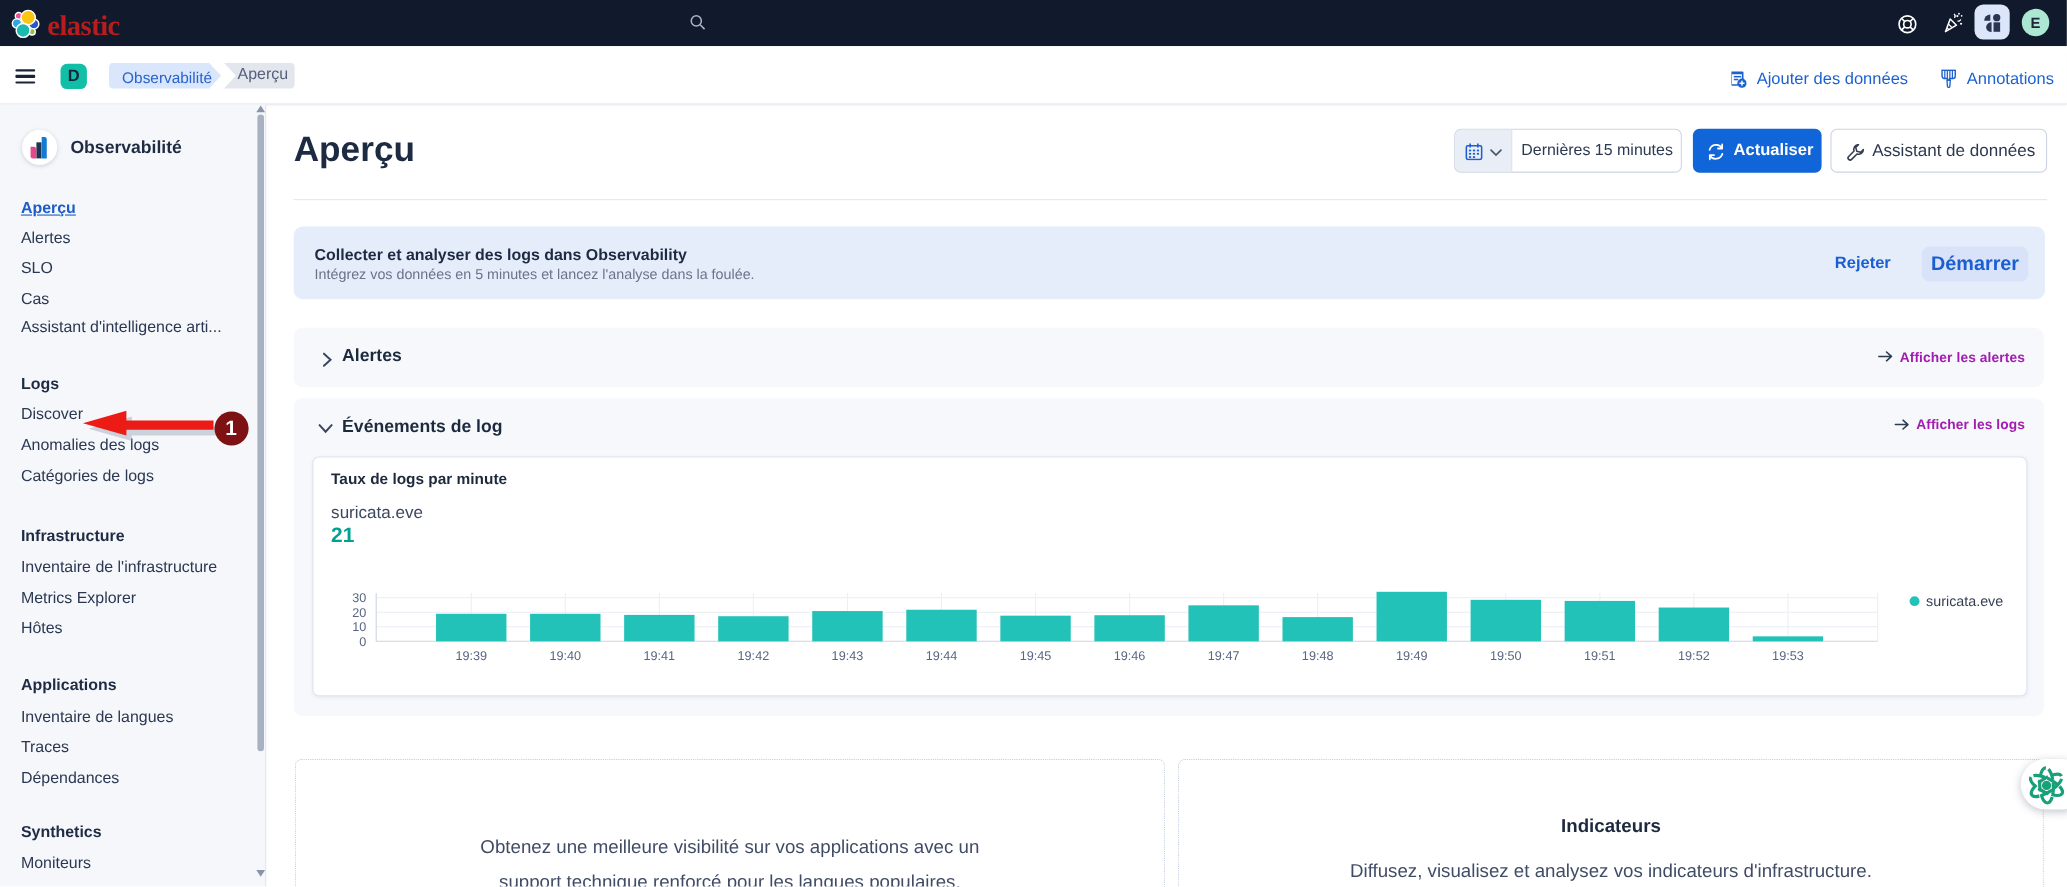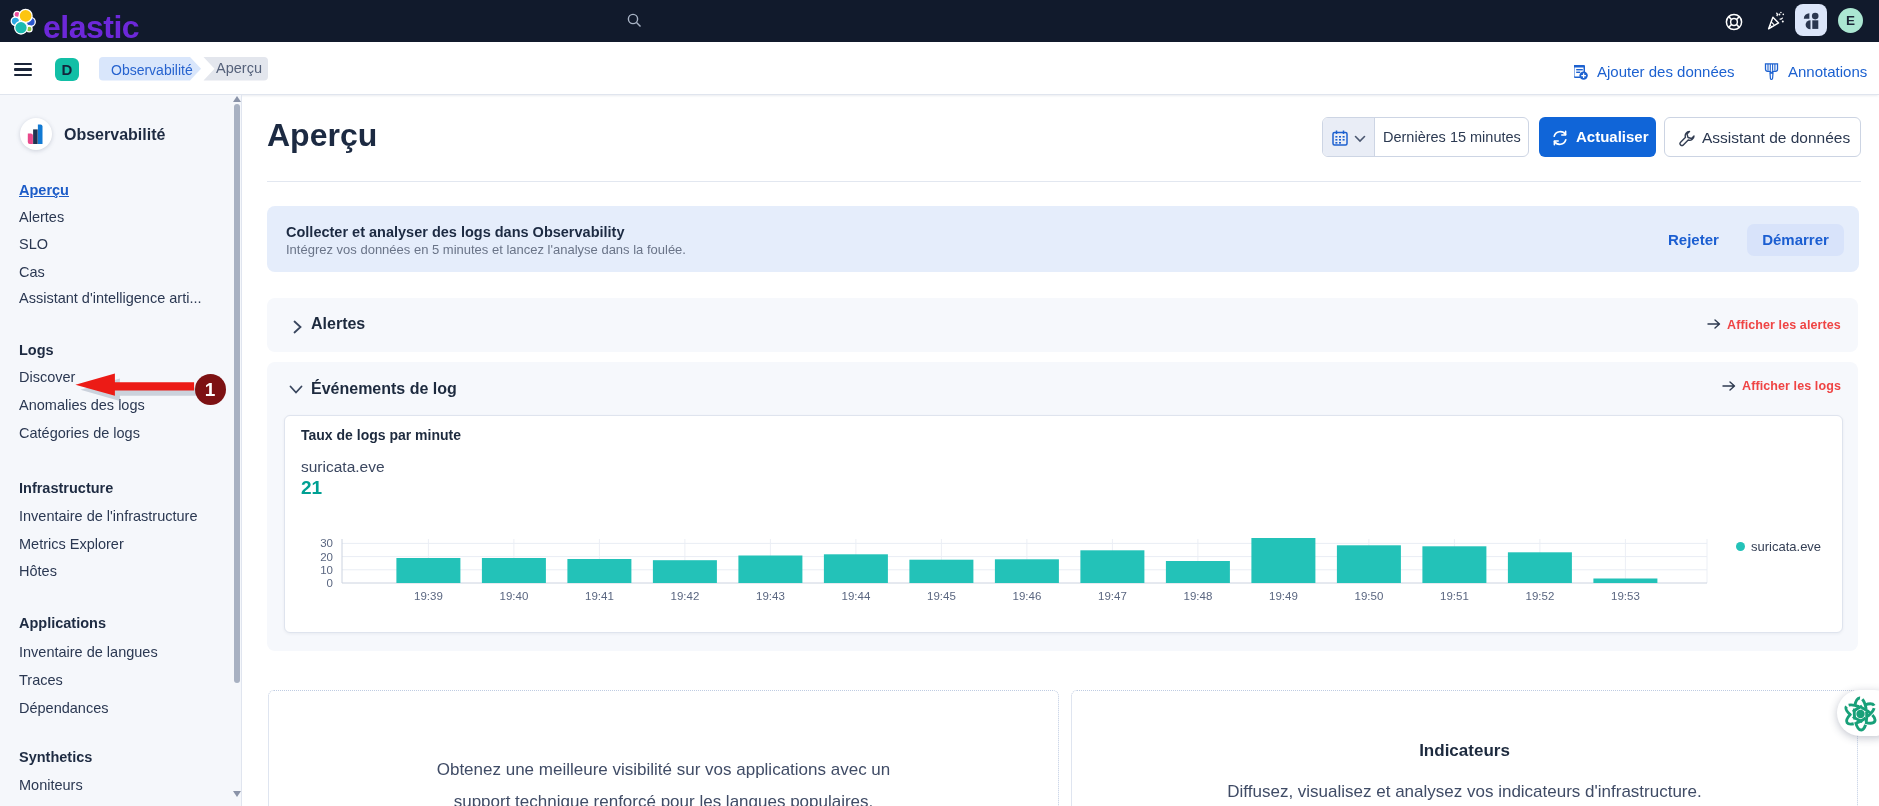--- a/index.html
+++ b/index.html
@@ -3,21 +3,21 @@
 <meta charset="utf-8">
 <style>
   * { margin:0; padding:0; box-sizing:border-box; }
   html,body { width:1879px; height:806px; overflow:hidden; background:#fff;
     font-family:"Liberation Sans", sans-serif; }
   .abs { position:absolute; }
   #page { position:relative; width:1879px; height:806px; overflow:hidden; }
 
   
   #topbar { left:0; top:0; width:1879px; height:42px; background:#111a2c; }
-  #elastictext { left:43px; top:8.5px; color:#6d28d9; font-size:32px; font-weight:bold; letter-spacing:-0.5px; }
+  #elastictext { left:43px; top:8.5px; color:#b91c1c; font-size:26px; font-weight:bold; letter-spacing:-0.5px;font-family:Liberation Serif, serif; }
   #searchbox { left:619px; top:6px; width:595px; height:28px; background:#1c2940;
     border:1px solid #3e4d69; border-radius:6px; color:#a9b4c6; font-size:14.5px; }
   #searchbox .ph { position:absolute; left:29px; top:5px; }
   #searchbox .sc { position:absolute; right:11px; top:5px; color:#dfe5ee; font-size:13px; letter-spacing:1px; }
 
   
   #row2 { left:0; top:42px; width:1879px; height:53px; background:#fff;
     border-bottom:1px solid #e0e5ee; box-shadow:0 2px 2px -1px rgba(152,162,179,0.2); }
   .hline { position:absolute; left:14px; width:18px; height:2.4px; background:#1a2438; border-radius:1px; }
   #dbadge { left:55px; top:58px; width:24px; height:23px; background:#12bfa6; border-radius:6px;
@@ -53,27 +53,27 @@
   #assist { left:1664px; top:117px; width:197px; height:40px; background:#fff; border:1px solid #ccd4e3;
     border-radius:6px; color:#2b3850; font-size:15.5px; }
   #assist span { position:absolute; left:37px; top:10.5px; }
   #sep1 { left:267px; top:181px; width:1594px; height:1px; background:#e2e7f0; }
 
   #banner { left:267px; top:206px; width:1592px; height:66px; background:#e5edfb; border-radius:8px; }
   #banner .t1 { position:absolute; left:19px; top:18px; font-size:14.5px; font-weight:bold; color:#1c2a42; }
   #banner .t2 { position:absolute; left:19px; top:36px; font-size:13px; color:#6a7488; }
   #rejeter { position:absolute; left:1401px; top:24.5px; font-size:15px; font-weight:bold; color:#1b5ed1; }
   #demarrer { position:absolute; left:1480px; top:18px; width:97px; height:31.5px; background:#d8e3fa;
-    border-radius:7px; color:#1b5ed1; font-weight:bold; font-size:15px; text-align:center; line-height:31px; }
+    border-radius:7px; color:#1b5ed1; font-weight:bold; font-size:18px; text-align:center; line-height:31px; }
 
   .panel { background:#f6f8fc; border-radius:8px; }
   #palertes { left:267px; top:298px; width:1591px; height:54px; }
   #plogs { left:267px; top:362px; width:1591px; height:289px; }
   .acct { position:absolute; left:44px; font-size:16px; font-weight:bold; color:#1d2a3e; }
-  .alink { position:absolute; font-size:12.5px; font-weight:bold; color:#ef4444; letter-spacing:0.1px; }
+  .alink { position:absolute; font-size:12.5px; font-weight:bold; color:#a21caf; letter-spacing:0.1px; }
 
   #chartcard { left:284px; top:415px; width:1559px; height:218px; background:#fff;
     border:1px solid #dfe4ee; border-radius:6px; box-shadow:0 1px 3px rgba(80,90,120,0.08); }
   #ct1 { position:absolute; left:16px; top:11px; font-size:14px; font-weight:bold; color:#1d2a3e; }
   #ct2 { position:absolute; left:16px; top:42px; font-size:15.5px; color:#3b4760; }
   #ct3 { position:absolute; left:16px; top:61px; font-size:19px; font-weight:bold; color:#00a093; }
 
   
   .bigcard { border:1px dotted #bfcce2; border-radius:6px; background:#fff; }
   #apmcard { left:268px; top:690px; width:791px; height:140px; }

